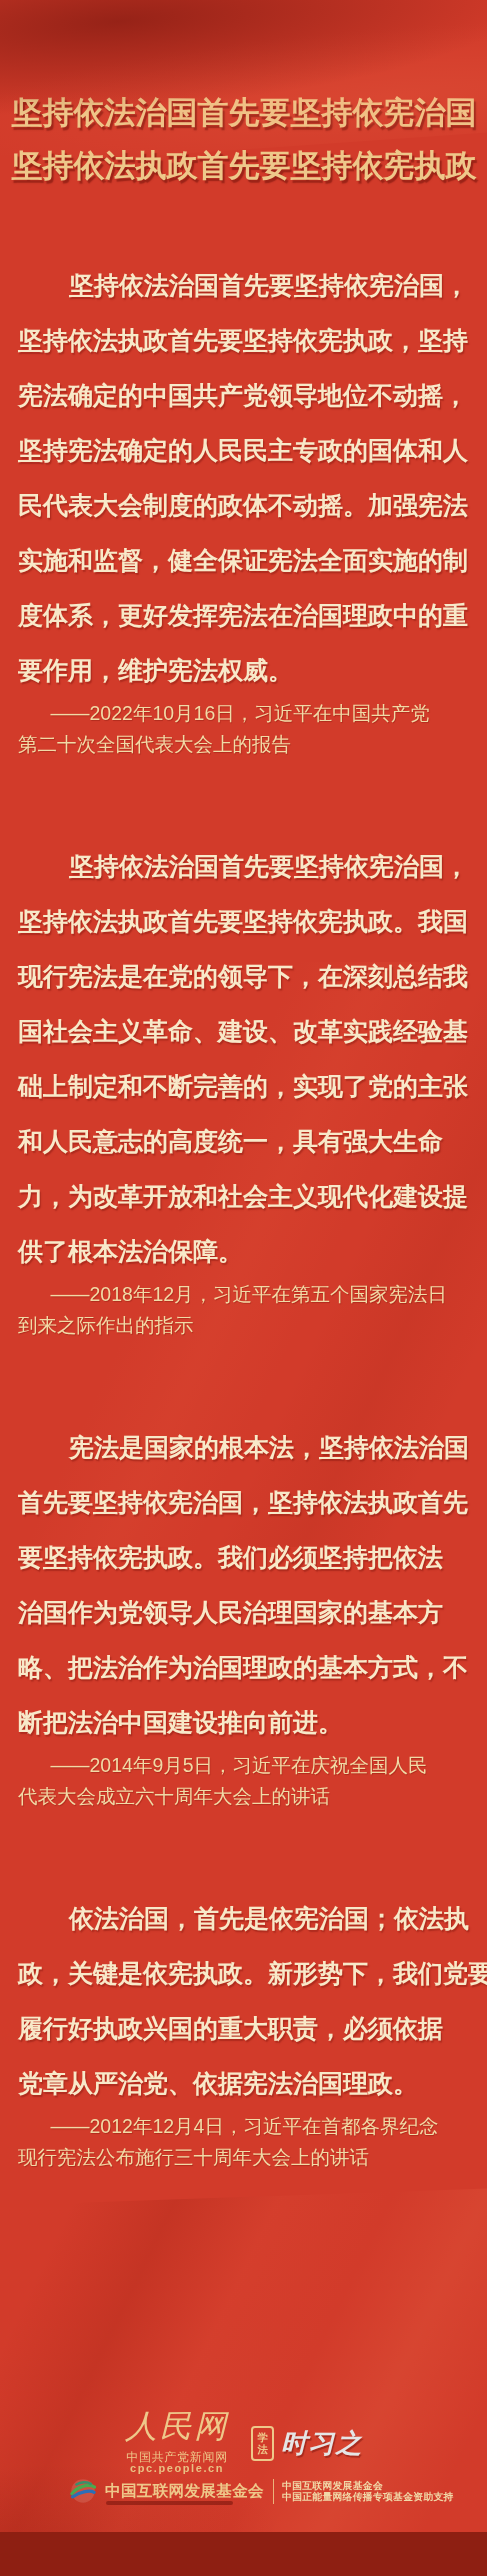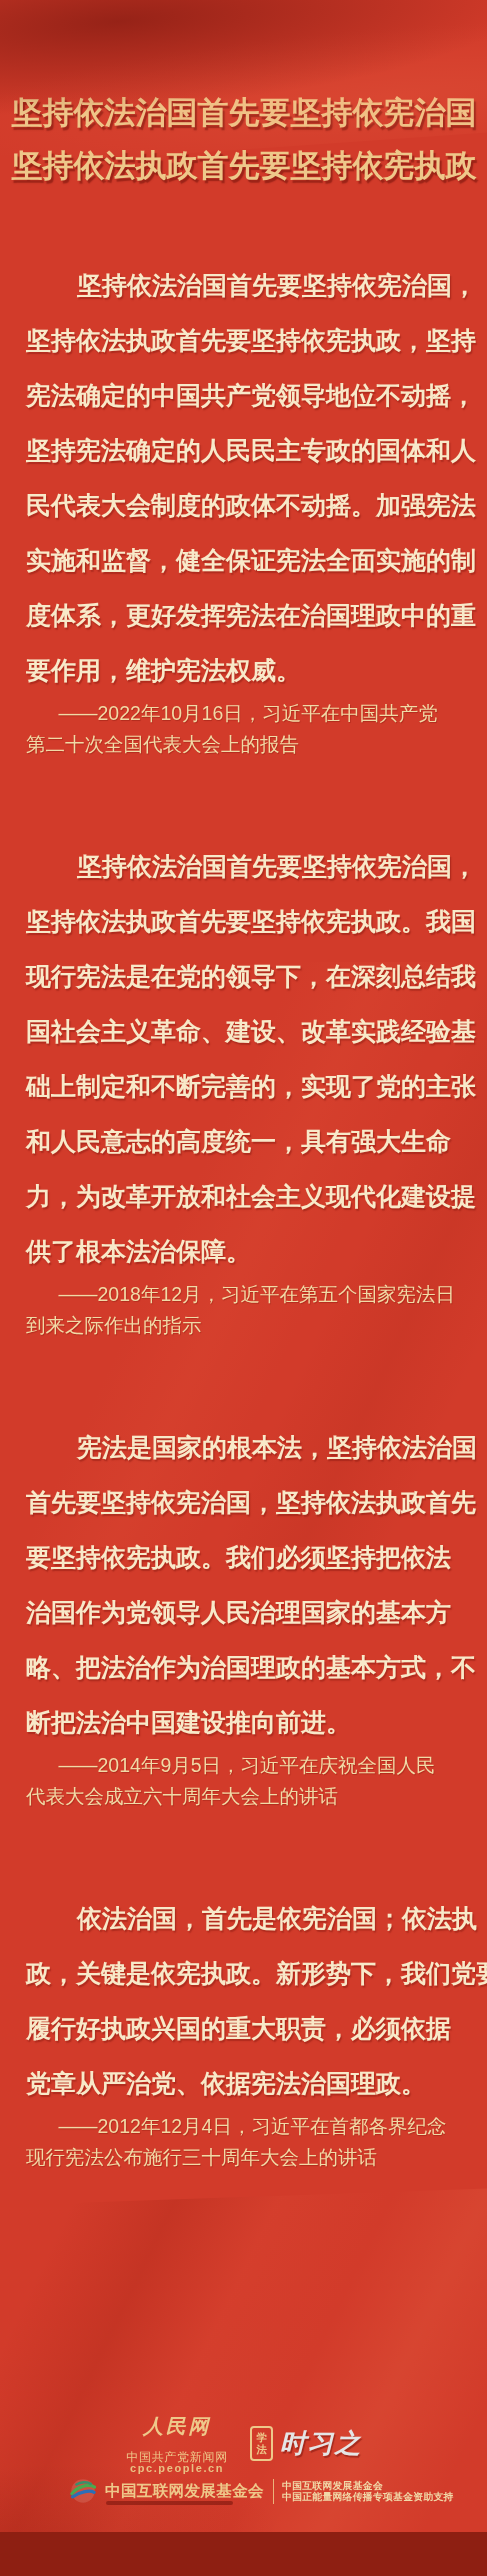--- a/index.html
+++ b/index.html
@@ -35,21 +35,21 @@
     transform:rotate(-2deg);
   }
   
   .title{padding-top:86px;text-align:center;}
   .title-line{
     font-size:31px;font-weight:bold;line-height:53px;
     color:#eec88a;letter-spacing:0px;
     text-shadow:2px 2.6px 1.3px rgba(110,15,8,.55);
   }
   
-  .content{padding:0 26px;position:relative;}
+  .content{padding:0 18px;position:relative;}
   .para{margin-top:79px;}
   .para.first{margin-top:66px;}
   .body-line{
     font-size:25px;font-weight:bold;line-height:55px;height:55px;
     color:#f8e9c9;white-space:nowrap;
     text-shadow:1.3px 2px 1.3px rgba(120,18,9,.40);
   }
   .para .body-line:first-child{padding-left:51px;}
   .attr{}
   .attr-line{
@@ -59,21 +59,21 @@
   }
   .attr .attr-line:first-child{padding-left:32.5px;}
   
   .footer-top{
     position:absolute;top:2415px;left:0;width:488px;
     display:flex;justify-content:center;align-items:center;gap:22px;
   }
   .people-block{text-align:center;color:#eec88a;}
   .people-brand{
     font-family:"DejaVu Serif","Liberation Serif",serif;
-    font-style:italic;font-weight:bold;font-size:20px;line-height:23.4px;
+    font-style:italic;font-weight:normal;font-size:32px;line-height:23.4px;
     letter-spacing:2.6px;
   }
   .people-site{font-size:12px;font-weight:normal;letter-spacing:0.7px;line-height:11.7px;margin-top:14px;}
   .people-url{font-size:11px;font-weight:bold;letter-spacing:1.6px;line-height:8.5px;color:#e9c083;}
   .shixizhi-block{display:flex;align-items:center;gap:6.5px;}
   .seal{
     width:19.5px;height:31px;border:2px solid #eec88a;border-radius:3.9px;
     display:flex;flex-direction:column;align-items:center;justify-content:center;
     color:#eec88a;font-size:10.4px;font-weight:bold;line-height:11.7px;
   }

